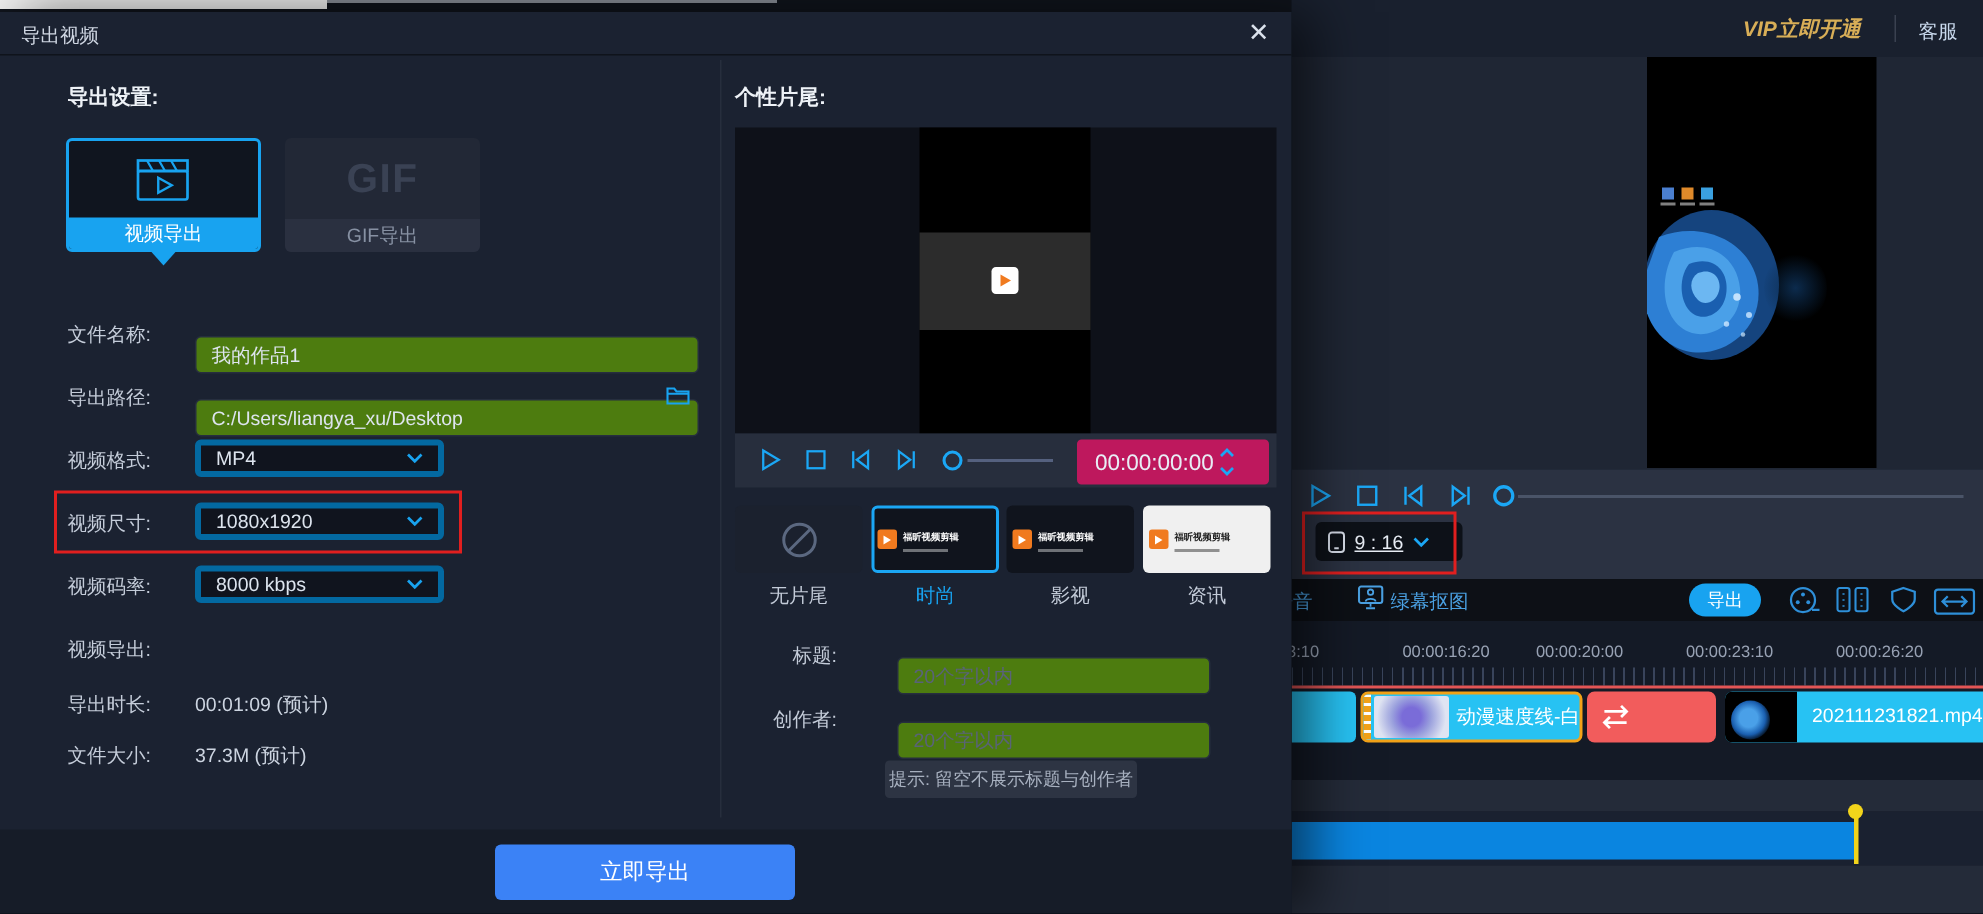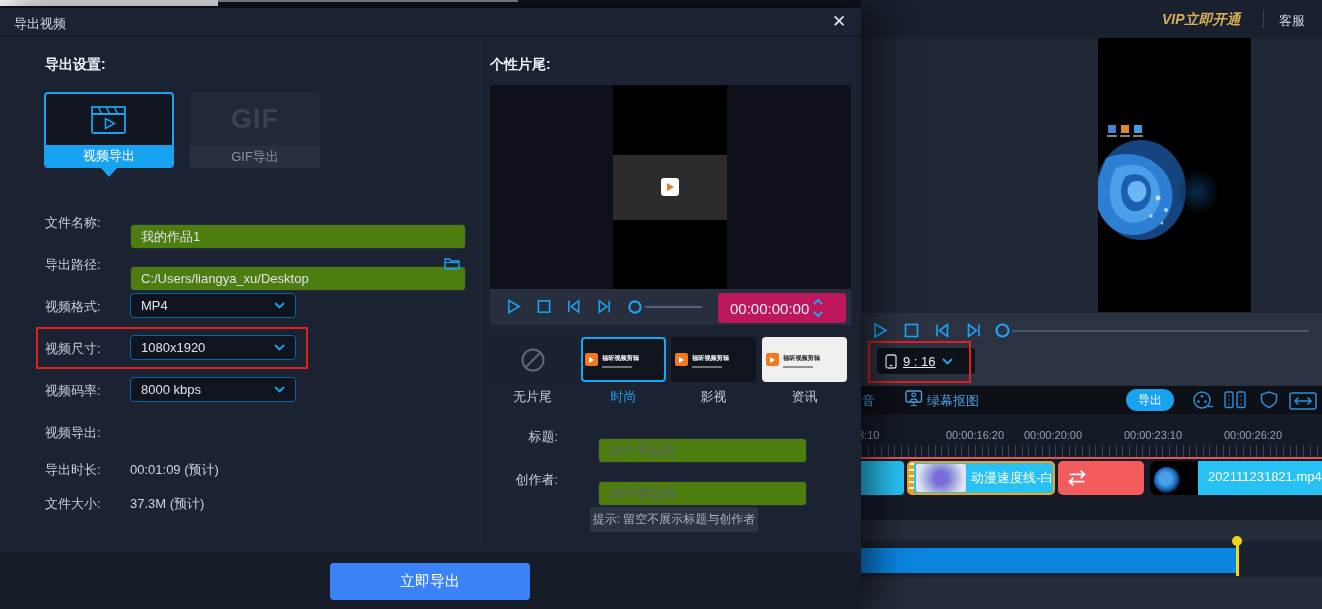--- a/index.html
+++ b/index.html
@@ -38,21 +38,21 @@
   .tab .icoarea{height:54px;display:flex;align-items:center;justify-content:center;}
   .tab .lblbar{height:22px;display:flex;align-items:center;justify-content:center;font-size:13px;background:#2a3040;color:#8791a3;}
   .tab.sel{border:2px solid #18a3f0;background:#10151f;}
   .tab.sel .icoarea{height:51px;}
   .tab.sel .lblbar{background:#18a3f0;color:#fff;}
   .tabarrow{width:0;height:0;border-left:8px solid transparent;border-right:8px solid transparent;border-top:9px solid #18a3f0;}
   .rowlbl{font-size:13px;color:#c4ccd9;white-space:nowrap;}
   .field{position:absolute;box-sizing:border-box;background:#4d7c0f;border:1px solid #262e3e;border-radius:4px;
     color:#dde4ee;font-size:13px;padding:0 10px;outline:none;font-family:inherit;margin-top:15px;}
   input.field::placeholder{color:#596379;}
-  .selectbox{position:absolute;box-sizing:border-box;background:#10141e;border:1px solid #0369a1;border-radius:4px;
+  .selectbox{position:absolute;box-sizing:border-box;background:#10141e;border:4px solid #0369a1;border-radius:4px;
     color:#dde4ee;font-size:13px;display:flex;align-items:center;justify-content:space-between;padding:0 10px;}
   .staticval{font-size:13px;color:#cdd5e1;}
   .divider-v{width:1px;background:#272e3d;}
   .endpreview{left:490px;top:77px;width:361px;height:204px;background:#0e1119;}
   .endctrl{left:490px;top:281px;width:361px;height:36px;background:#272e3d;}
   .timecode{background:#be185d;border:1px solid #272e3d;border-radius:4px;color:#e8edf5;font-size:15px;display:flex;align-items:center;}
   .thumb{position:absolute;top:329px;width:85px;height:45px;box-sizing:border-box;border-radius:4px;background:#10141d;
     display:flex;align-items:center;justify-content:center;}
   .thumb.none{background:#1b212e;}
   .thumb.sel{border:2px solid #1ba7f5;}
@@ -161,21 +161,21 @@
     <svg class="abs" style="left:399px;top:391px;" width="18" height="18" viewBox="0 0 18 18">
       <path d="M9 1 L16.5 3.5 V8.5 C16.5 12.8 9 16.5 9 16.5 C9 16.5 1.5 12.8 1.5 8.5 V3.5 Z" fill="none" stroke="#2e8fd8" stroke-width="1.5"></path>
       </svg>
     <svg class="abs" style="left:428px;top:392px;" width="28px" height="18" viewBox="0 0 28 18">
       <rect x="1" y="1" width="26" height="16" rx="2" fill="none" stroke="#2e8fd8" stroke-width="1.5"></rect>
       <path d="M6 9 h16 M9.5 5.5 L6 9 l3.5 3.5 M18.5 5.5 L22 9 L18.5 12.5" fill="none" stroke="#2e8fd8" stroke-width="1.5"></path>
       </svg>
 
     <div class="abs timeline"></div>
     <span class="abs rlabel" style="left:-3px;top:429px;">3:10</span>
-    <span class="abs rlabel" style="left:93px;top:429px;transform:translateX(-50%);padding-left:42px;">00:00:16:20</span>
+    <span class="abs rlabel" style="left:82px;top:429px;transform:translateX(-50%);padding-left:42px;">00:00:16:20</span>
     <span class="abs rlabel" style="left:192px;top:429px;transform:translateX(-50%);">00:00:20:00</span>
     <span class="abs rlabel" style="left:292px;top:429px;transform:translateX(-50%);">00:00:23:10</span>
     <span class="abs rlabel" style="left:392px;top:429px;transform:translateX(-50%);">00:00:26:20</span>
     <div class="abs ticks"></div>
     <div class="abs redline"></div>
 
     <div class="abs clip" style="left:0;width:43px;background:#27c2f3;border-radius:0 4px 4px 0;"></div>
     <div class="abs clip" style="left:46px;width:148px;box-sizing:border-box;border:2px solid #f2a218;border-radius:5px;background:#27c2f3;overflow:hidden;">
       <div class="abs" style="left:0;top:0;width:5px;height:30px;background:repeating-linear-gradient(180deg,#fff 0 2px,#f2a218 2px 6px);"></div>
       <div class="abs" style="left:7px;top:1px;width:50px;height:28px;border-radius:2px;

